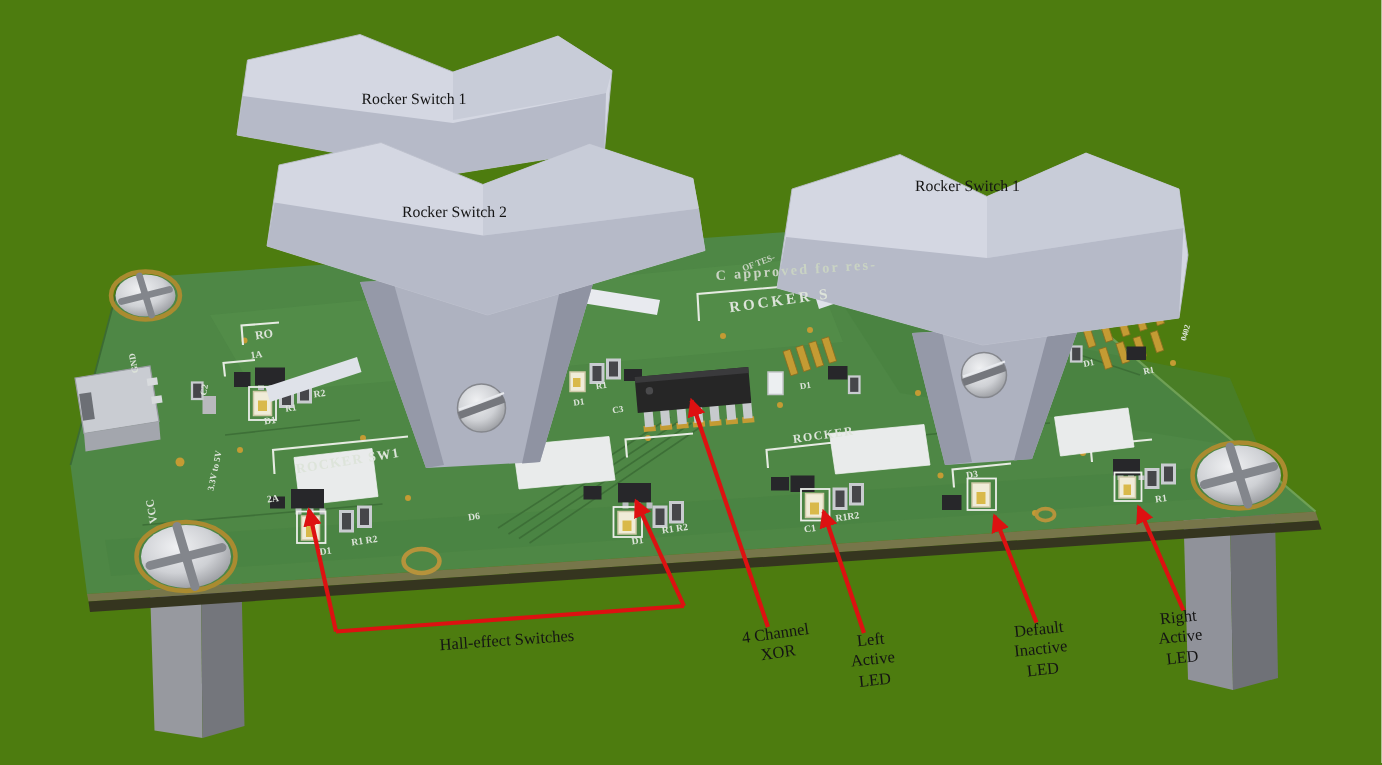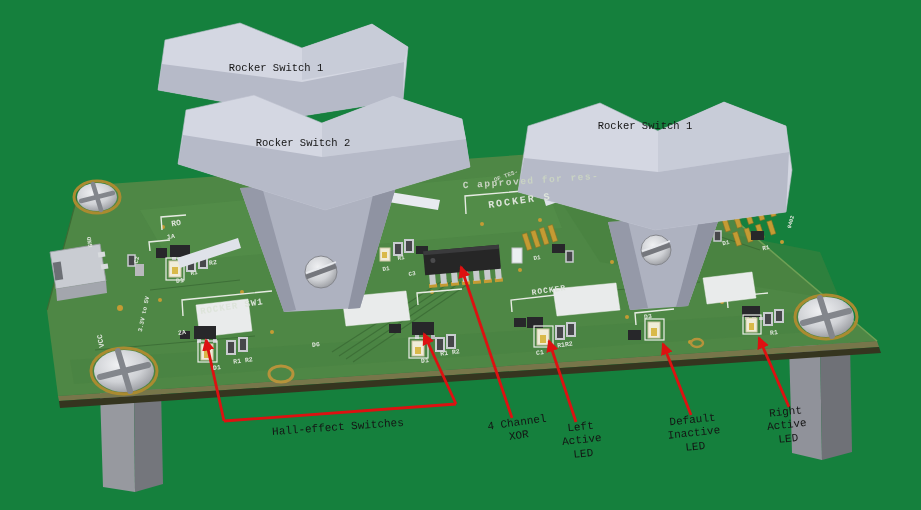--- a/index.html
+++ b/index.html
@@ -1,17 +1,17 @@
 <!DOCTYPE html>
 <html><head>
 <meta charset="utf-8">
 <style>
   html,body{margin:0;padding:0;background:#fff;}
-  .stage{position:relative;width:921px;height:510px;background:#15803d;overflow:hidden;
-         font-family:Liberation Mono, monospace;}
+  .stage{position:relative;width:921px;height:510px;background:#4d7c0f;overflow:hidden;
+         font-family:Liberation Serif, serif;}
   .stage svg{position:absolute;left:0;top:0;}
   .lbl{position:absolute;color:#141414;text-align:center;white-space:pre-line;
        line-height:1.22;transform-origin:center;}
   .rocker-lbl{font-size:10.5px;}
   .ann-lbl{font-size:11px;}
   .silk{position:absolute;color:#dde4da;font-weight:bold;white-space:nowrap;
         transform-origin:center;}
 </style>
 </head>
 <body>

